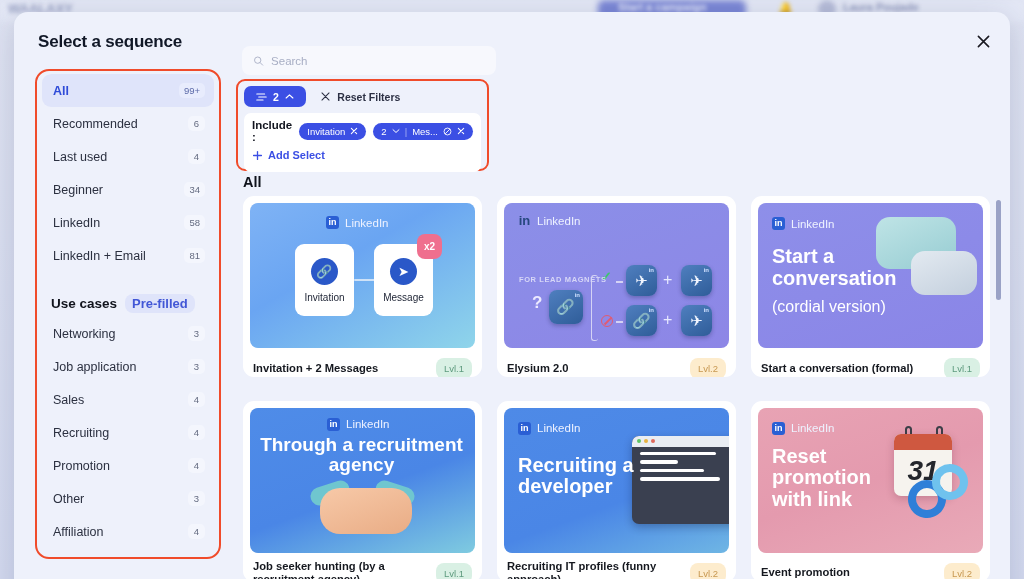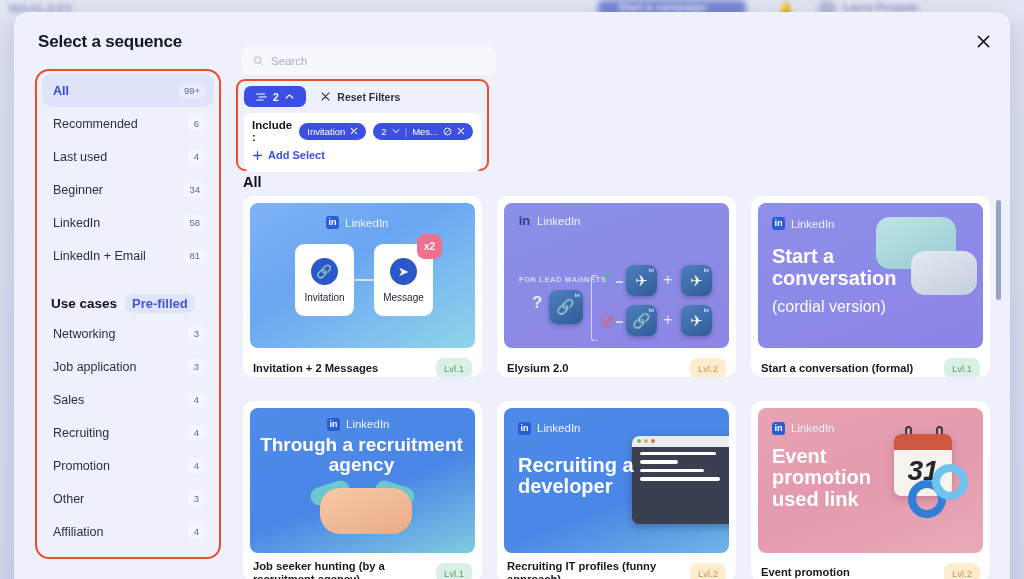--- a/index.html
+++ b/index.html
@@ -643,21 +643,21 @@
         <div class="cal" style="left:136px; top:26px; width:58px; height:62px;">
           <div class="cal-top"></div>
           <div class="cal-num">31</div>
         </div>
         <div class="link-o" style="left:150px; top:72px; width:38px; height:38px; border-width:8px; border-color:#2f7fd8; transform:rotate(-35deg);"></div>
         <div class="link-o" style="left:174px; top:56px; width:36px; height:36px; border-width:8px; border-color:#6fc2ee; transform:rotate(-35deg);"></div>
         <div class="brand" style="left:14px; top:14px;">
           <span class="in-mark">in</span>
           <span class="in-text">LinkedIn</span>
         </div>
-        <div class="art-title" style="left:14px; top:38px; width:110px; font-size:20px;">Event promotion used link</div>
+        <div class="art-title" style="left:14px; top:38px; width:110px; font-size:20px;">Reset promotion with link</div>
       </div>
       <div class="card-foot">
         <span class="card-name">Event promotion</span>
         <span class="lvl l2">Lvl.2</span>
       </div>
     </div>
 
   </div>
 
   <div id="grid-scrollbar">

